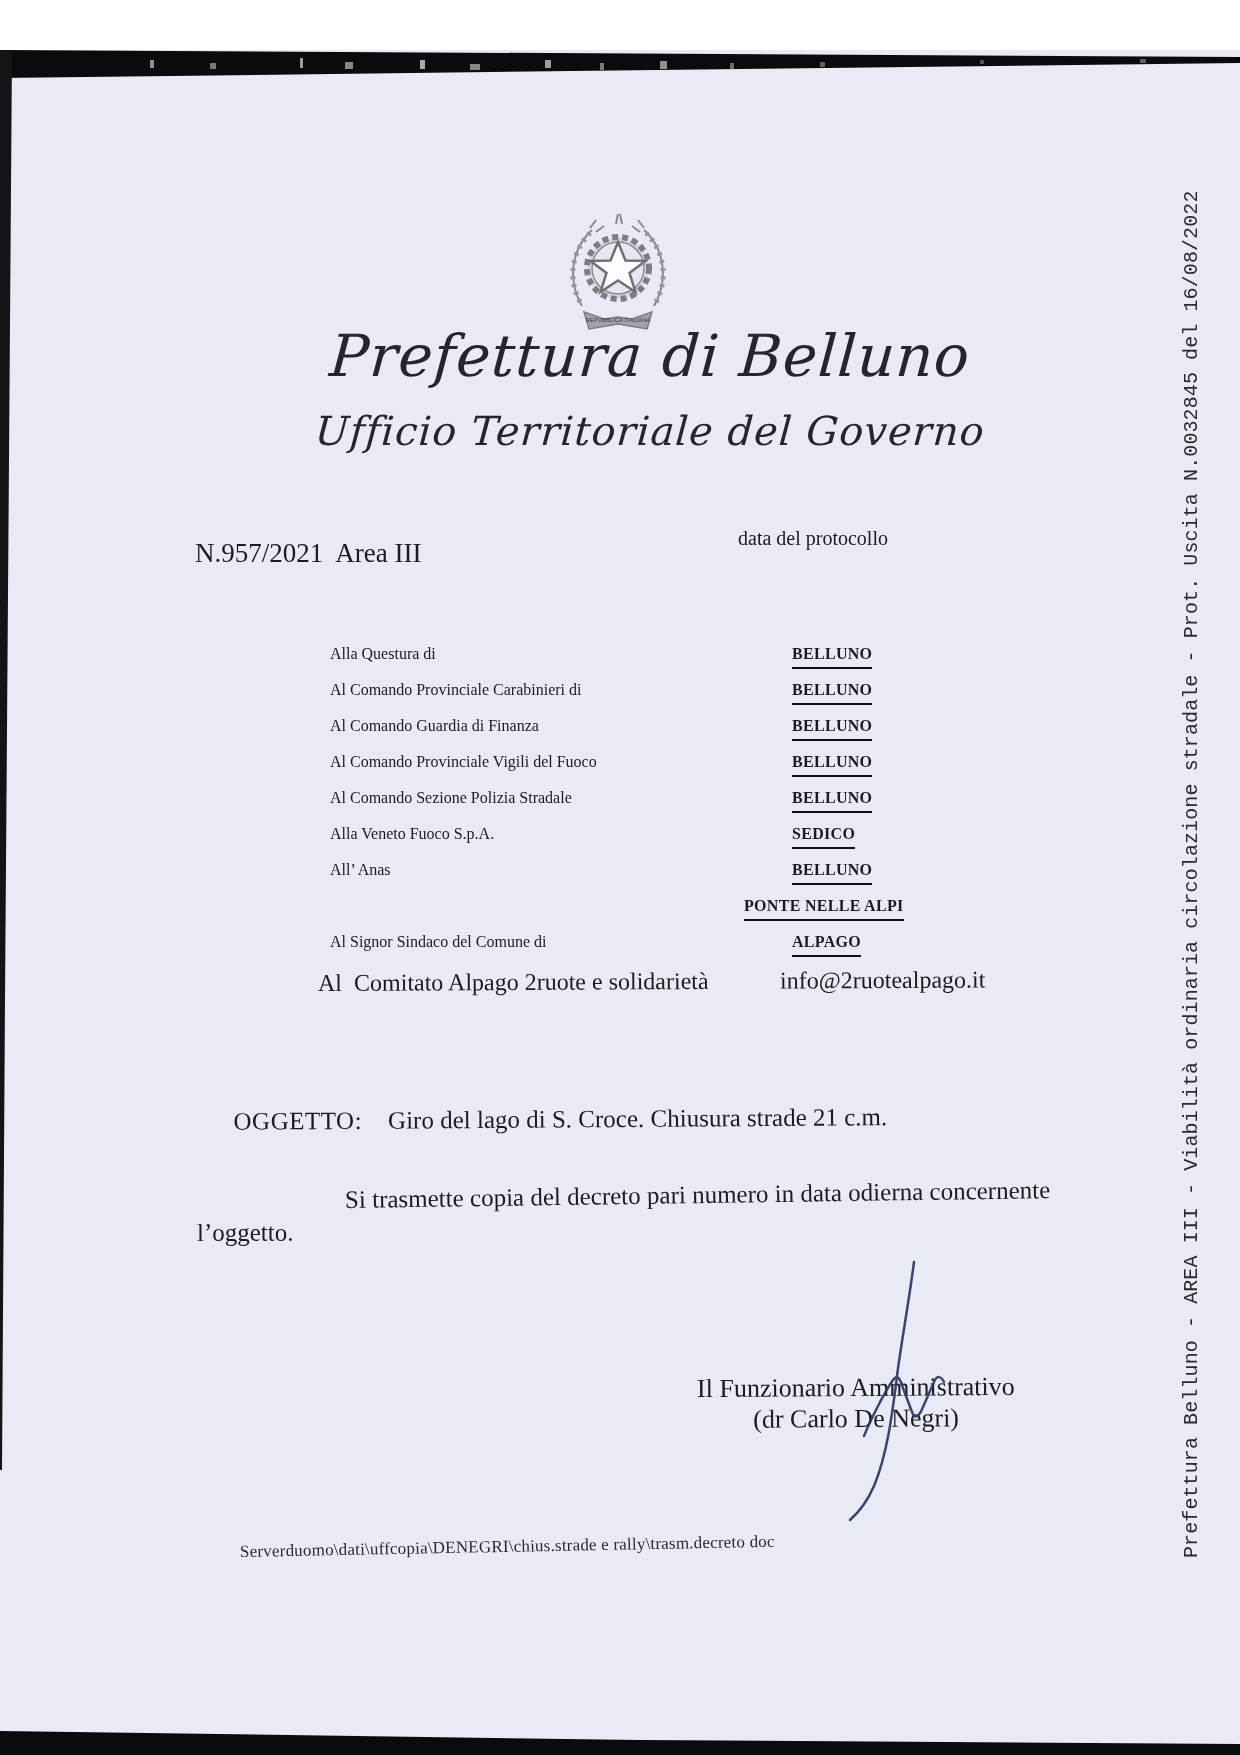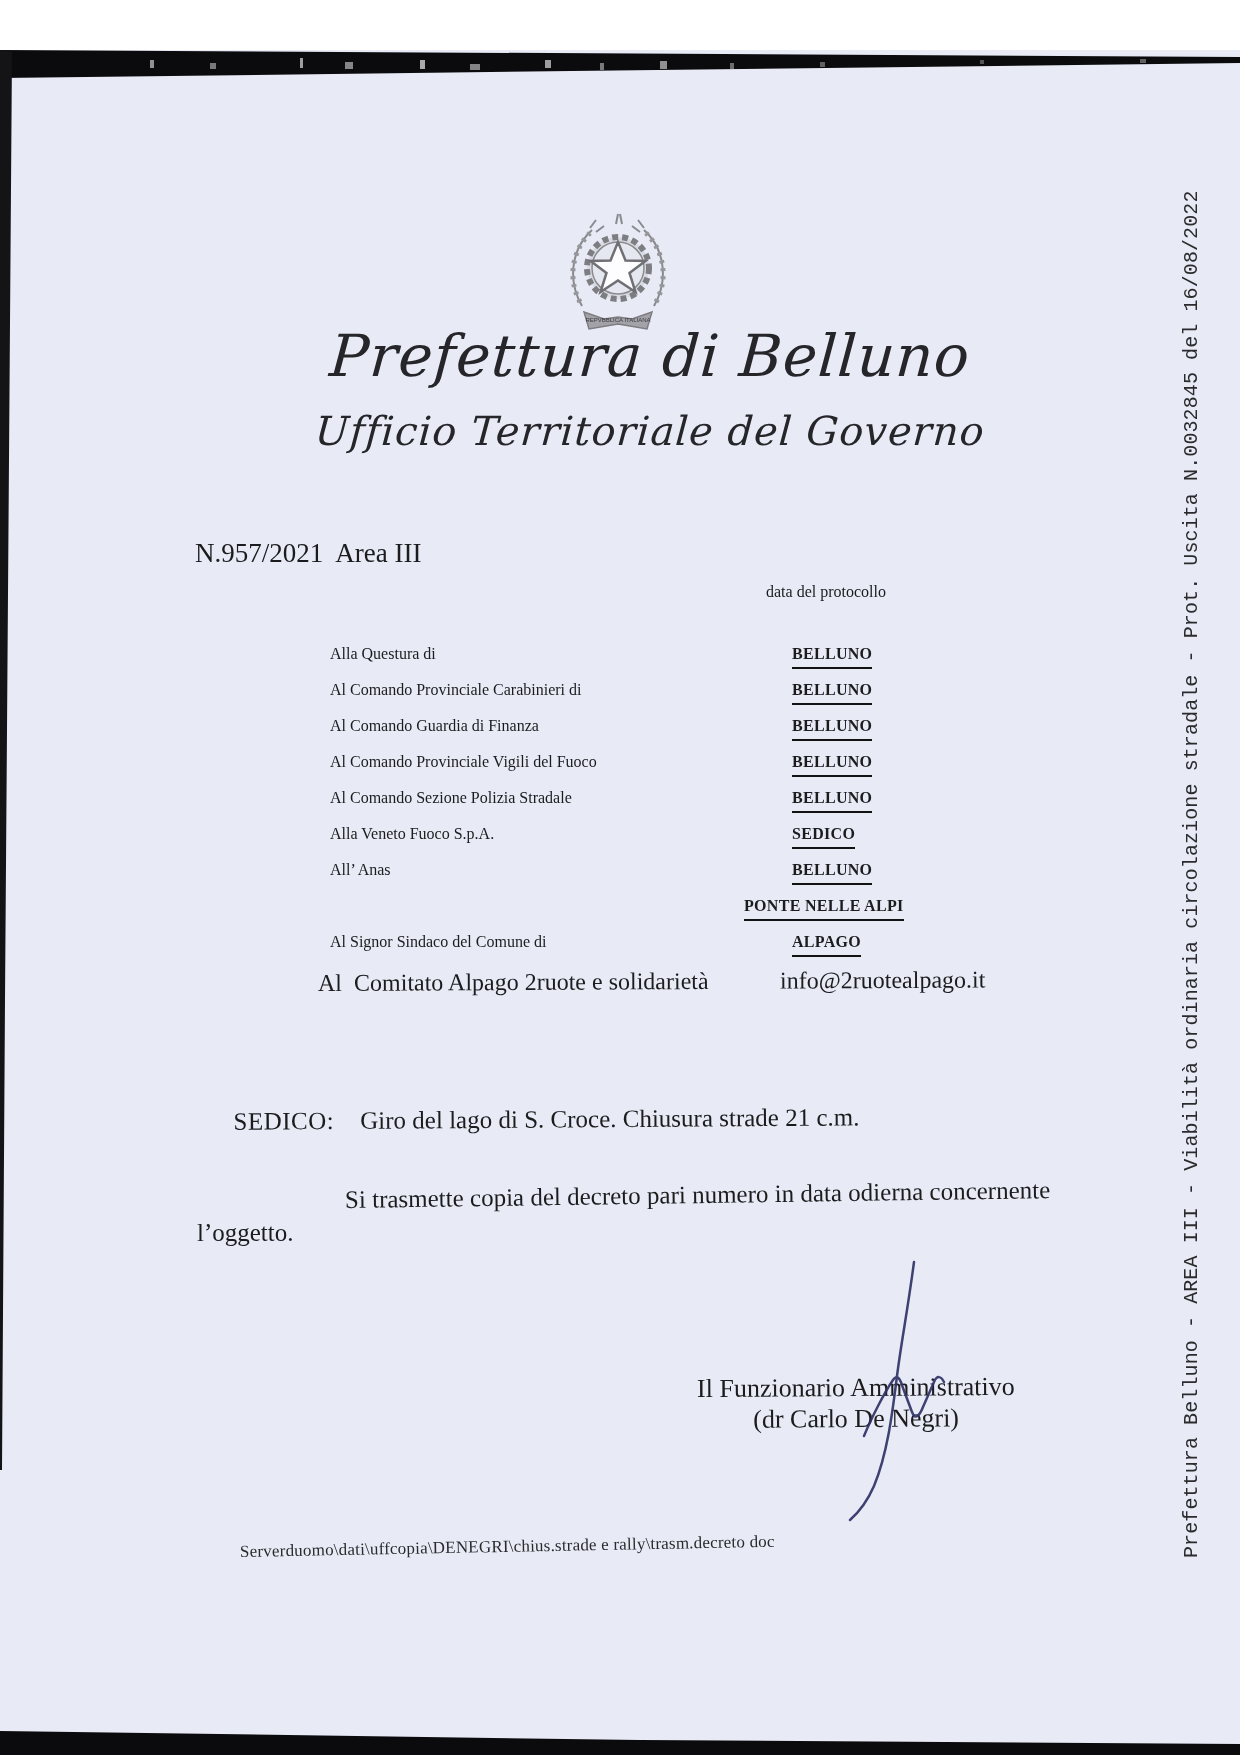--- a/index.html
+++ b/index.html
@@ -36,21 +36,21 @@
     text-align:center;
     font-family:"DejaVu Serif", serif;
     font-style:italic;
     font-size:40px;
     letter-spacing:1px;
     color:#26262a;
     transform:skewX(-4deg);
   }
 
   .ref-number{left:195px;top:538px;font-size:27px;white-space:pre;}
-  .protocol-label{left:738px;top:583px;font-size:16px;margin-left:28px;}
+  .protocol-label{left:738px;top:527px;font-size:20px;}
 
   .recipients{left:318px;top:636px;font-size:16px;margin-left:12px;}
   .r-row{display:flex;height:36px;line-height:36px;white-space:pre;}
   .r-to{width:462px;}
   .r-place{
     font-weight:bold;
     letter-spacing:0.3px;
   }
   .r-place .u{
     display:inline-block;
@@ -159,21 +159,21 @@
         <span class="r-place"><span class="u">ALPAGO</span></span>
       </div>
     </div>
 
     <div class="abs comitato">
       <span class="c-to">Al  Comitato Alpago 2ruote e solidarietà</span>
       <span>info@2ruotealpago.it</span>
     </div>
 
     <div class="abs subject">
-      <span class="s-label">SEDICO:</span><span class="s-text">Giro del lago di S. Croce. Chiusura strade 21 c.m.</span>
+      <span class="s-label">OGGETTO:</span><span class="s-text">Giro del lago di S. Croce. Chiusura strade 21 c.m.</span>
     </div>
 
     <div class="abs body1">Si trasmette copia del decreto pari numero in data odierna concernente</div>
     <div class="abs body2">l’oggetto.</div>
 
     <div class="abs sig-block">
       <div>Il Funzionario Amministrativo</div>
       <div>(dr Carlo De Negri)</div>
     </div>
 

